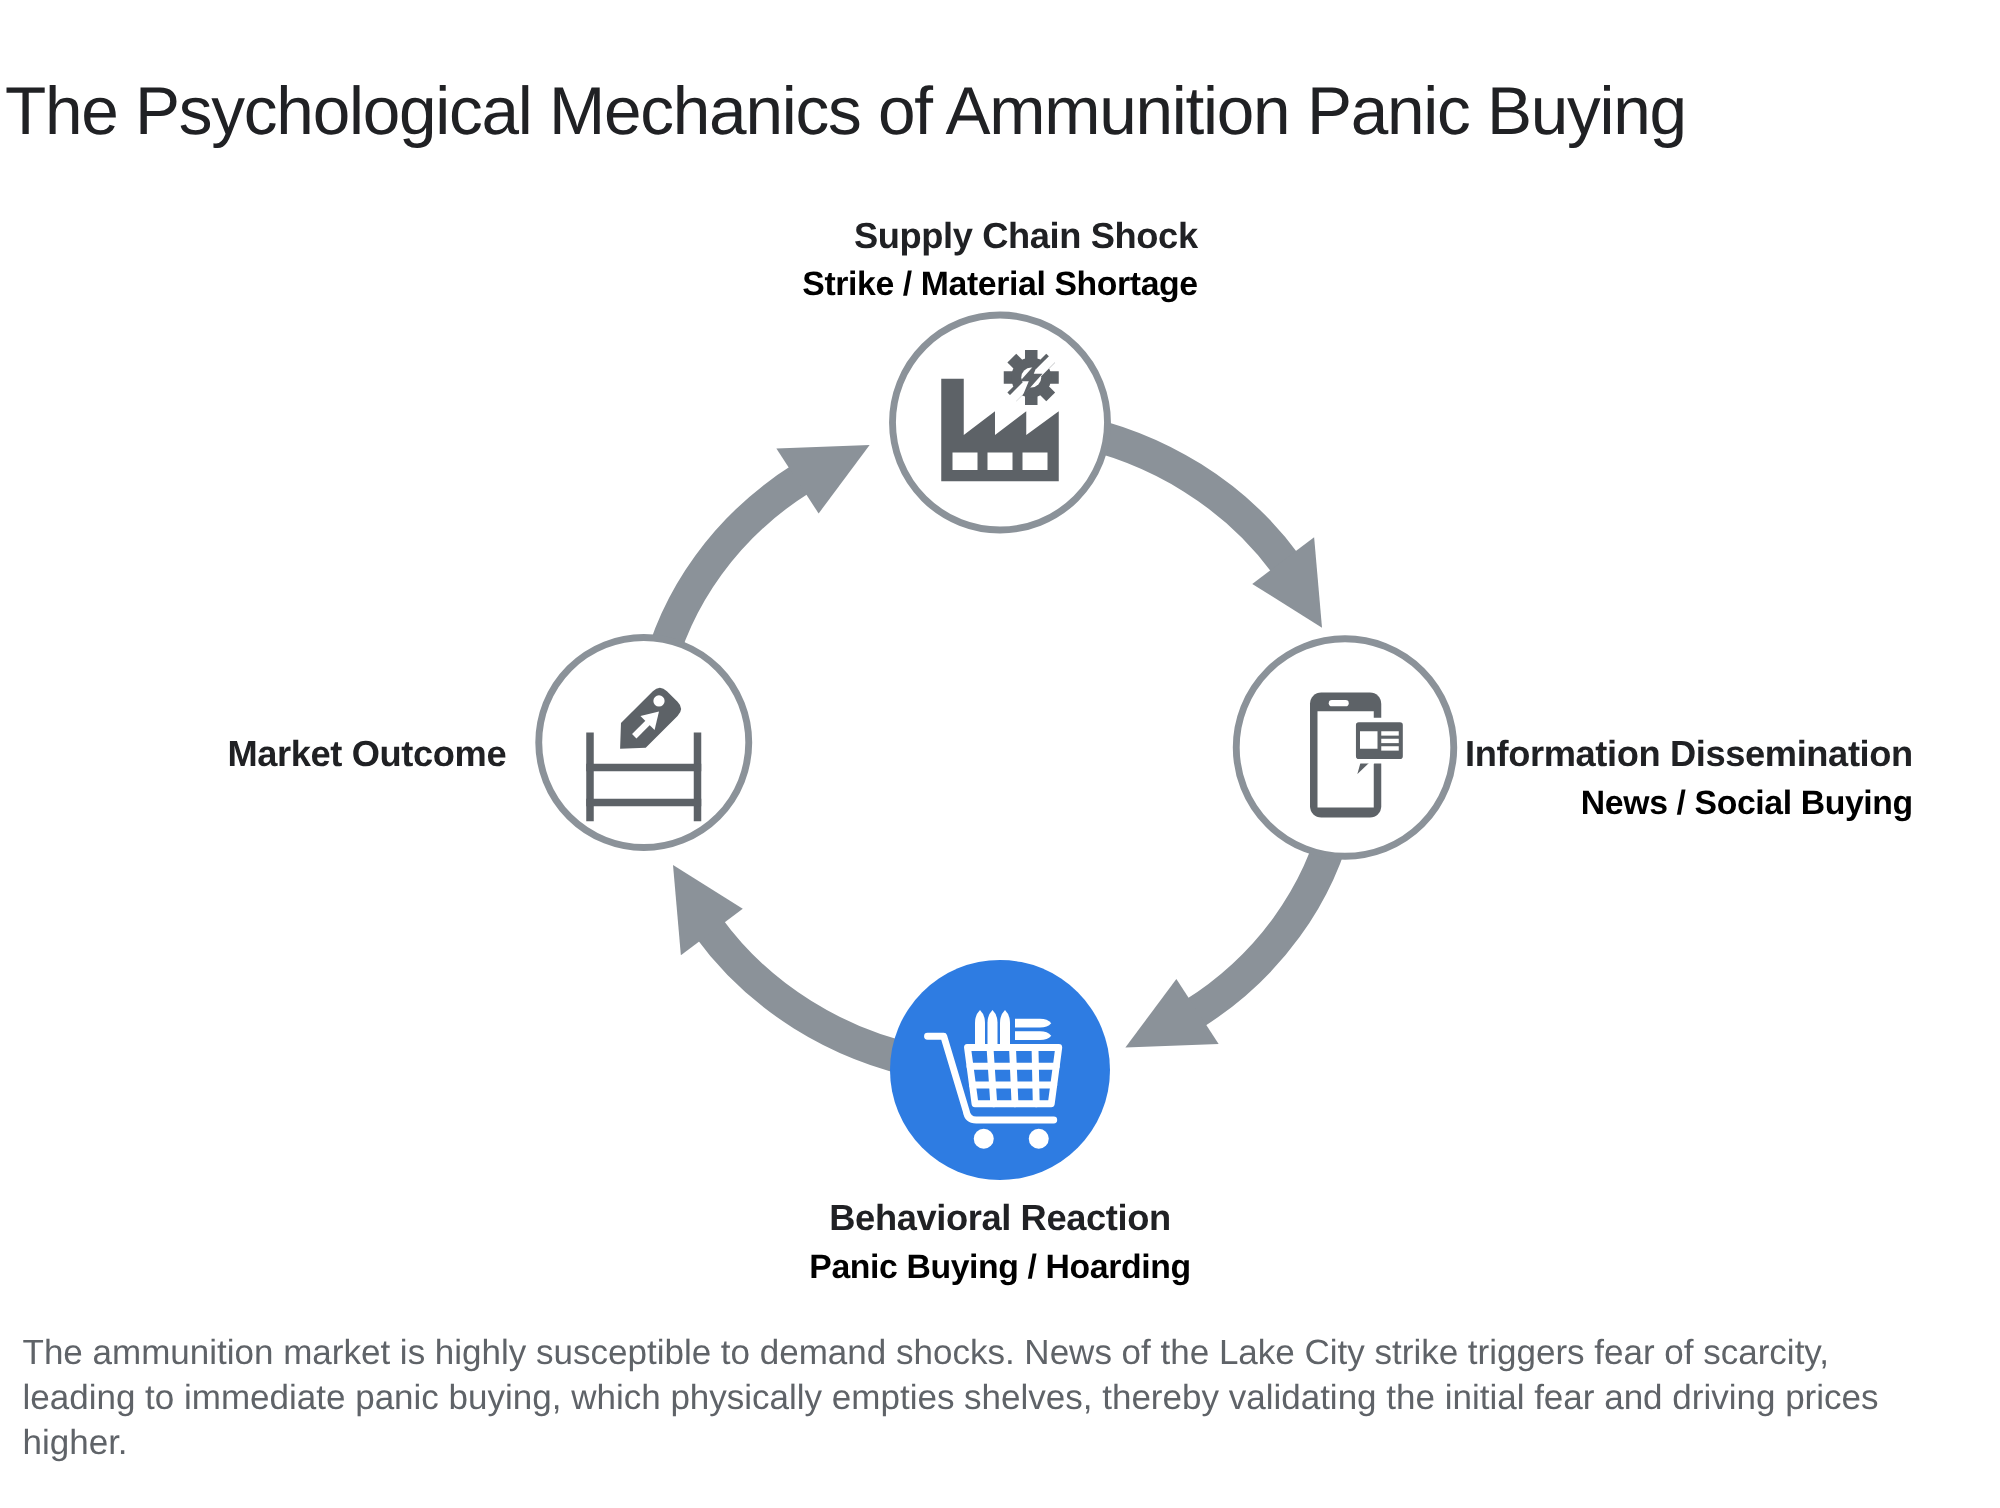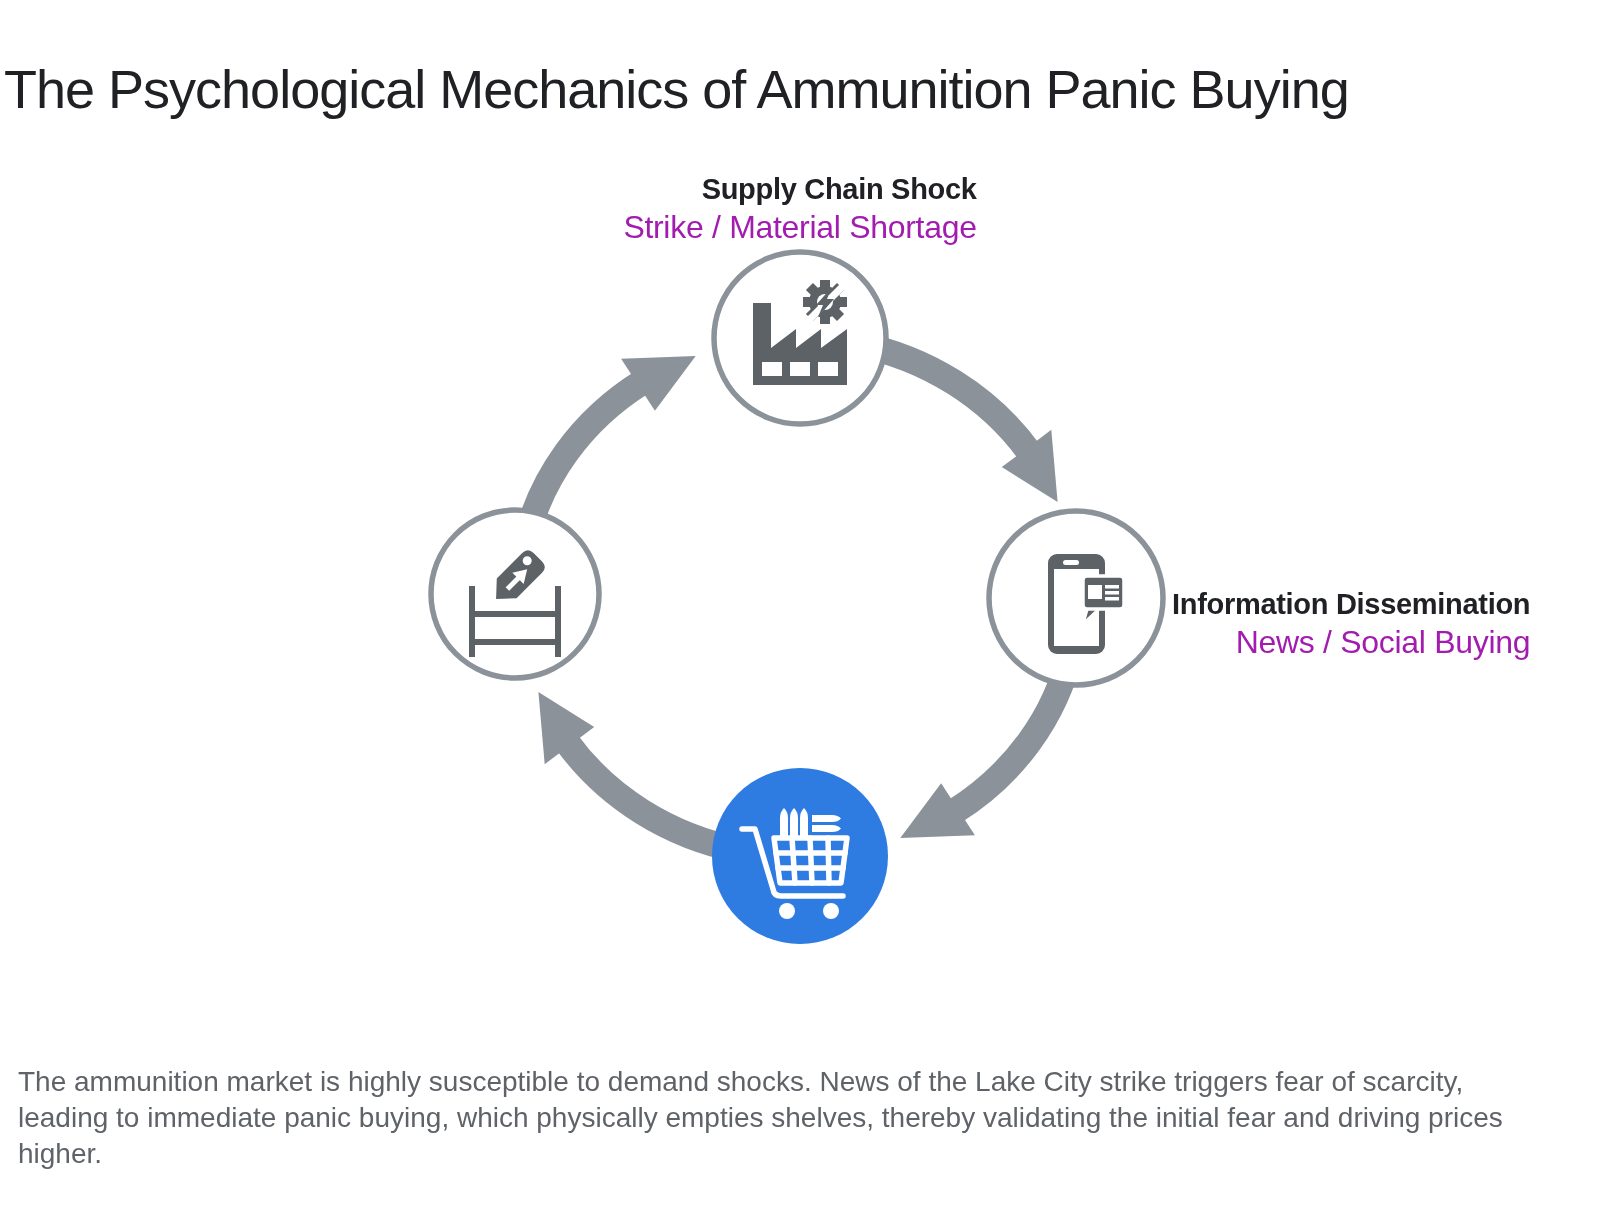--- a/index.html
+++ b/index.html
@@ -11,21 +11,21 @@
     overflow:hidden;
   }
   .page-title{
     position:absolute;left:4px;top:58px;
     font-size:54px;font-weight:400;color:#202124;
     letter-spacing:-1px;white-space:nowrap;
   }
   .diagram-svg{position:absolute;left:0;top:0;}
   .node-label{position:absolute;line-height:38px;color:#202124;}
   .node-label .main{font-size:29px;font-weight:700;letter-spacing:-0.3px;}
-  .node-label .sub{font-size:32px;font-weight:400;letter-spacing:-0.3px;color:#a21caf;}
+  .node-label .sub{font-size:27px;font-weight:700;letter-spacing:-0.3px;color:#000000;}
   .label-top{left:800px;top:170px;transform:translateX(-50%);text-align:right;white-space:nowrap;}
   .label-right{left:1172px;top:585px;text-align:right;white-space:nowrap;}
   .label-bottom{left:800px;top:956px;transform:translateX(-50%);text-align:center;white-space:nowrap;}
   .label-left{right:1195px;top:585px;text-align:right;white-space:nowrap;}
   .caption{
     position:absolute;left:18px;top:1064px;width:1500px;
     font-size:28px;line-height:36px;font-weight:400;color:#5f6368;
   }
 </style>
 </head>
@@ -125,19 +125,24 @@
   <div class="node-label label-top">
     <div class="main">Supply Chain Shock</div>
     <div class="sub">Strike / Material Shortage</div>
   </div>
 
   <div class="node-label label-right">
     <div class="main">Information Dissemination</div>
     <div class="sub">News / Social Buying</div>
   </div>
 
+  <div class="node-label label-bottom">
+    <div class="main">Behavioral Reaction</div>
+    <div class="sub">Panic Buying / Hoarding</div>
+  </div>
 
   <div class="node-label label-left">
+    <div class="main">Market Outcome</div>
   </div>
 
   <div class="caption">The ammunition market is highly susceptible to demand shocks. News of the Lake City strike triggers fear of scarcity, leading to immediate panic buying, which physically empties shelves, thereby validating the initial fear and driving prices higher.</div>
 
 </div>
 
 </body></html>

